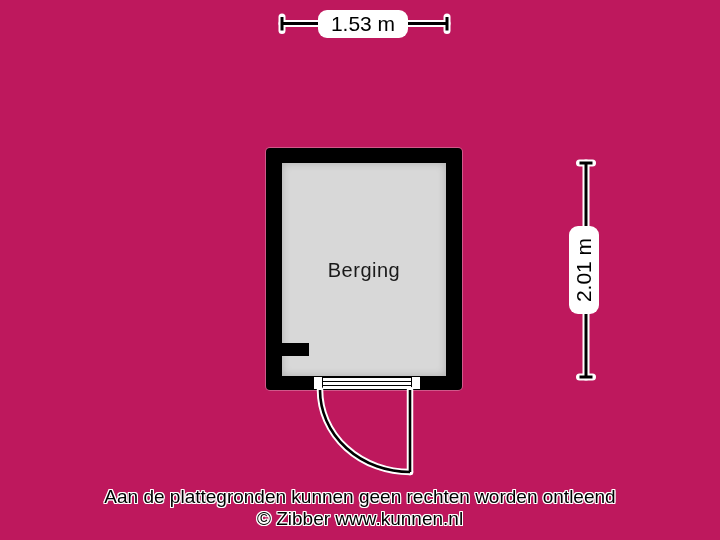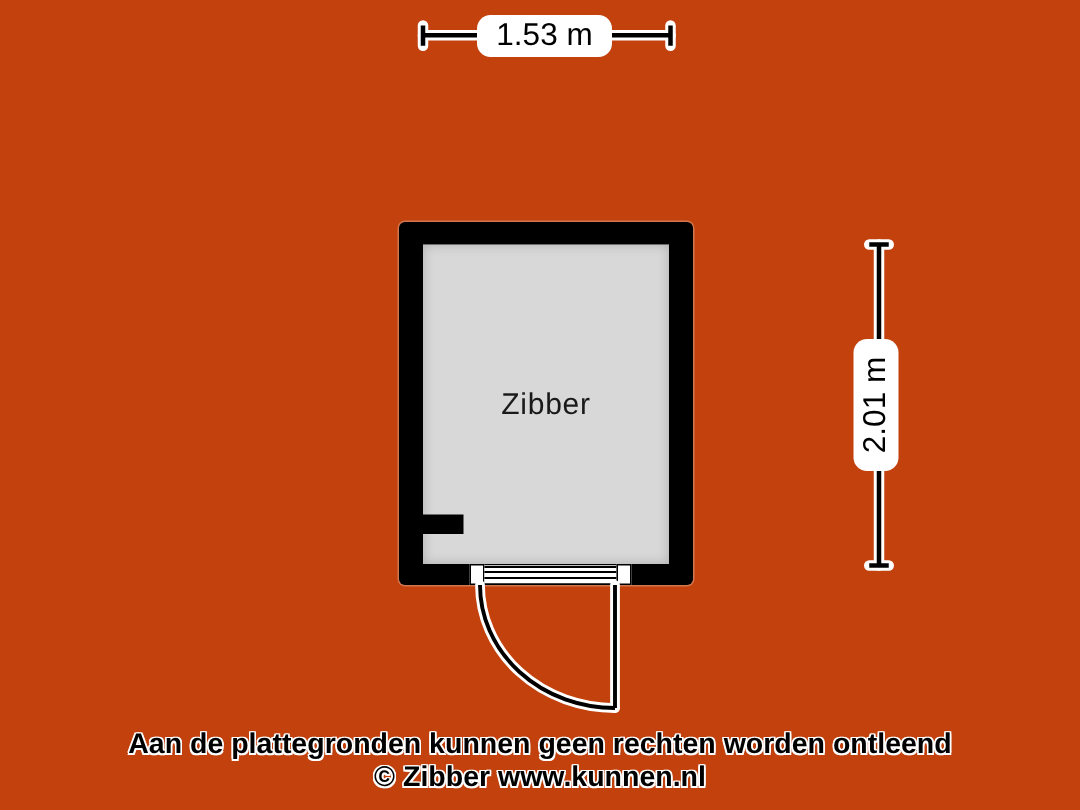--- a/index.html
+++ b/index.html
@@ -4,21 +4,21 @@
 <style>
   html, body {
     margin: 0;
     padding: 0;
     background: #000000;
   }
   .canvas {
     position: relative;
     width: 720px;
     height: 540px;
-    background: #c2410c;
+    background: #be185d;
     overflow: hidden;
     font-family: "Liberation Sans", "DejaVu Sans", sans-serif;
   }
 
   
   .dim-svg { position: absolute; }
 
   
   .dim-label {
     position: absolute;
@@ -86,21 +86,21 @@
     background-image: repeating-linear-gradient(to bottom, #000 0px, #000 1.4px, #fff 1.4px, #fff 3.9px);
   }
 
   
   .footer {
     position: absolute;
     left: 0; top: 486px;
     width: 100%;
     text-align: center;
     color: #000000;
-    font-weight: bold;
+    font-weight: normal;
     font-size: 19px;
     line-height: 22px;
     text-shadow:
       -1px -1px 0 #fff, 1px -1px 0 #fff, -1px 1px 0 #fff, 1px 1px 0 #fff,
       0 -1px 0 #fff, 0 1px 0 #fff, -1px 0 0 #fff, 1px 0 0 #fff;
   }
 </style>
 </head>
 <body>
 
@@ -133,21 +133,21 @@
       <path d="M5.5 8 H18.5"></path>
       <path d="M5.5 222 H18.5"></path>
     </g>
   </svg>
   <div class="dim-label vertical" style="left:569px; top:226px; width:30px; height:88px;">
     <span>2.01 m</span>
   </div>
 
   <div class="wall-box">
     <div class="floor">
-      <div class="room-label">Zibber</div>
+      <div class="room-label">Berging</div>
     </div>
   </div>
 
   <div class="wall-stub"></div>
 
   <div class="door-jamb" style="left:313px;"></div>
   <div class="door-sill"></div>
   <div class="door-jamb" style="left:411px;"></div>
 
   <svg class="dim-svg" style="left:305px; top:383px;" width="125" height="100" viewBox="0 0 125 100">

